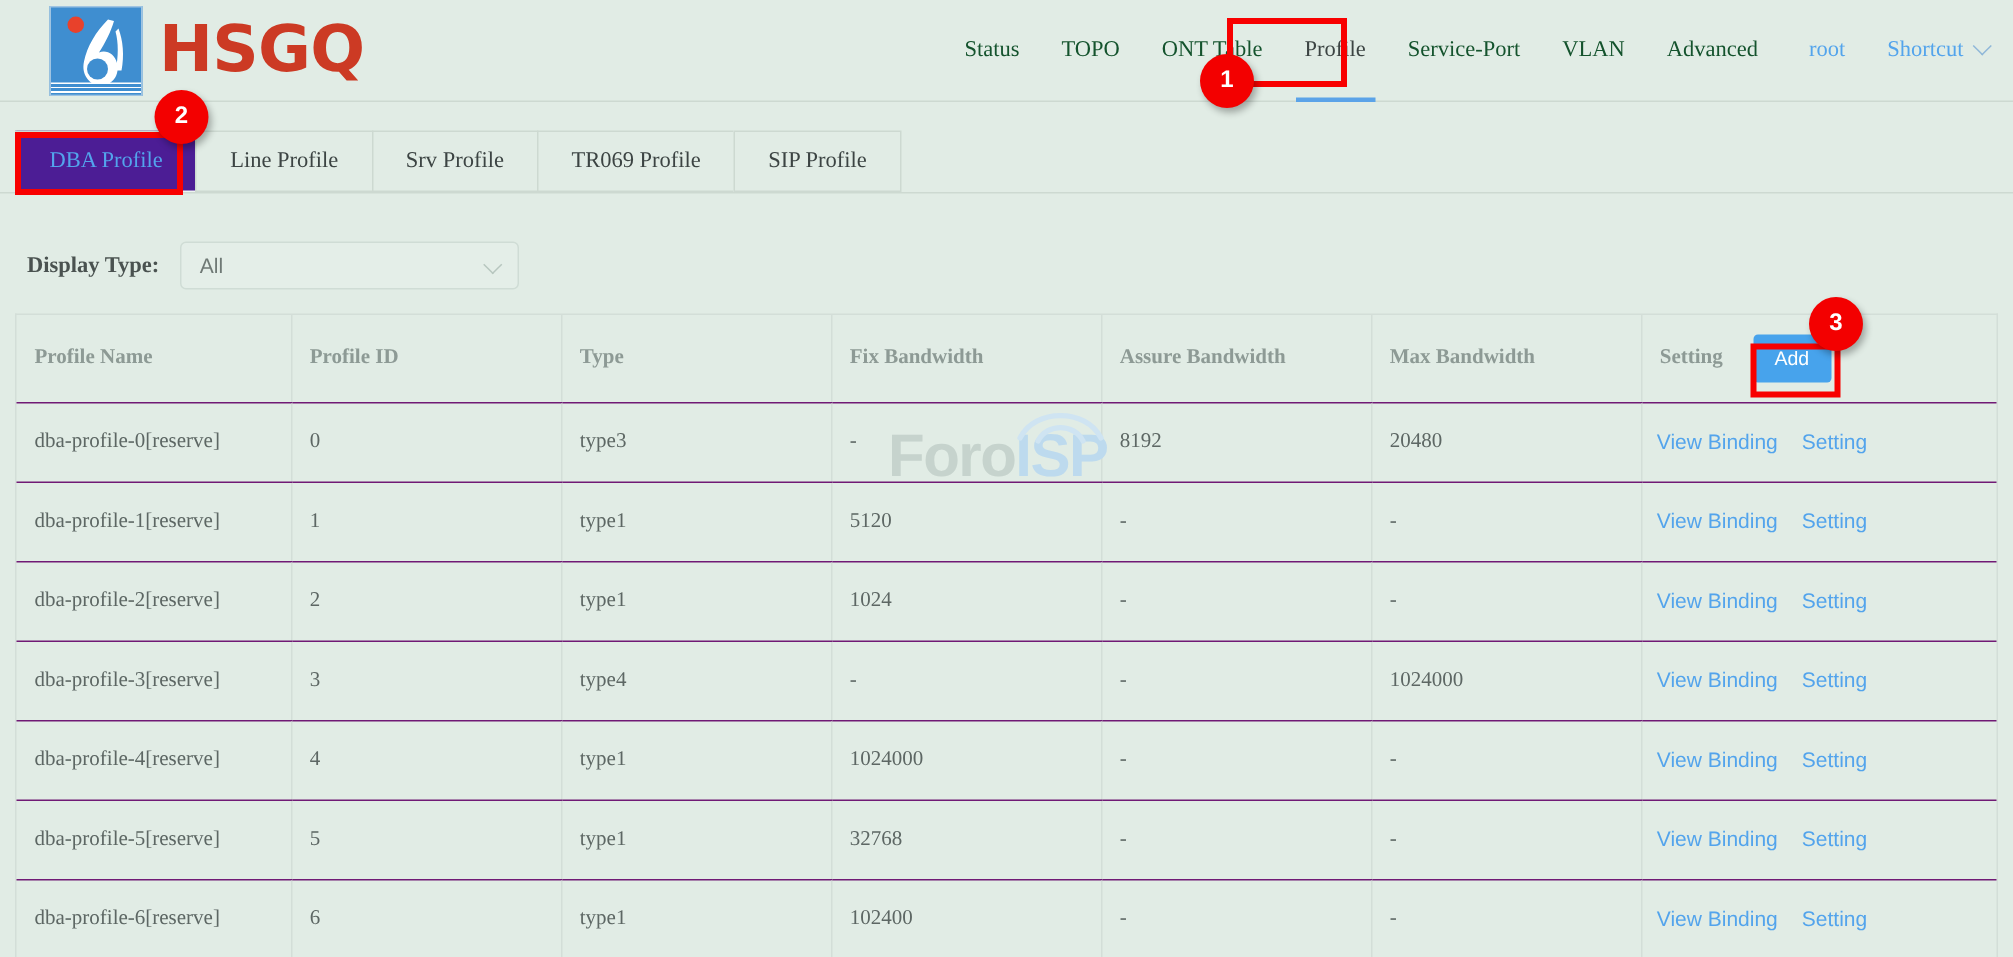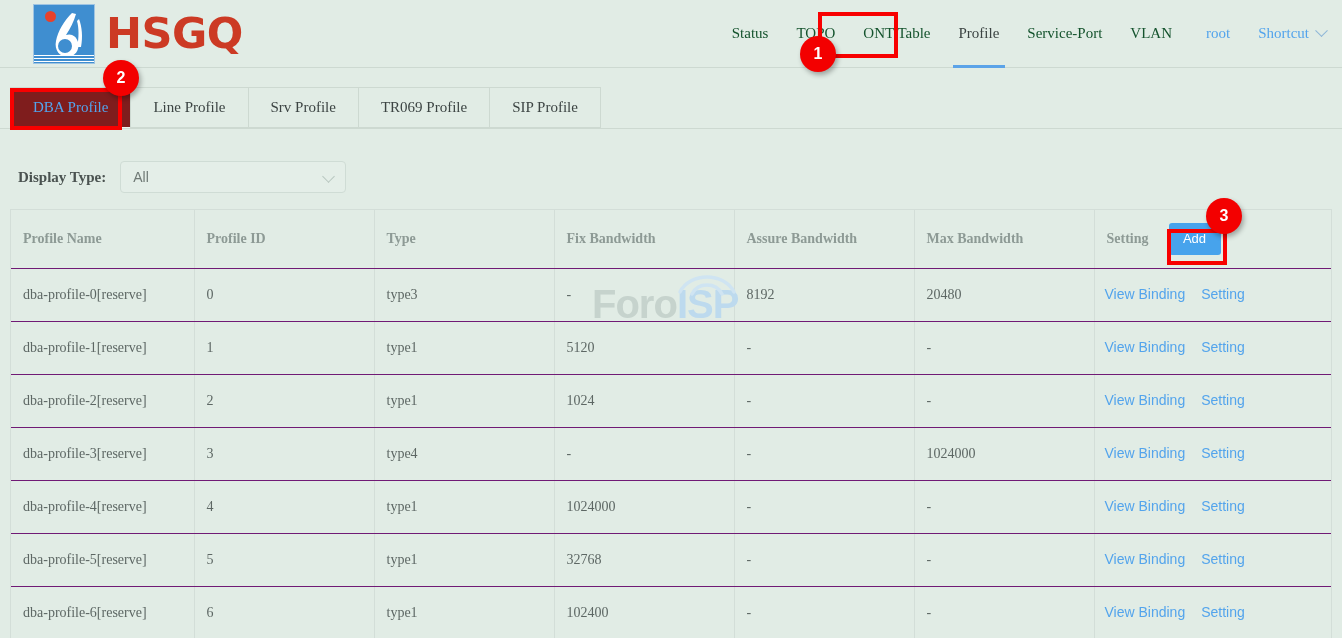--- a/index.html
+++ b/index.html
@@ -129,21 +129,21 @@
     font-size: 15px;
     color: #3c4443;
     background: #e1ece5;
     border: 1px solid #cdd9d1;
     border-right: none;
     cursor: pointer;
     white-space: nowrap;
   }
   .subtab:last-child { border-right: 1px solid #cdd9d1; }
   .subtab.active {
-    background: #7f1d1d;
+    background: #4c1d95;
     color: #53a4ec;
     border-bottom-color: #eef5f1;
     text-align: right;
   }
 
   
   .filterrow {
     display: flex;
     align-items: center;
     padding: 24px 0 0 18px;
@@ -310,20 +310,21 @@
       <div class="brand-text">HSGQ</div>
     </div>
 
     <div class="mainnav">
       <div class="navitem">Status</div>
       <div class="navitem">TOPO</div>
       <div class="navitem">ONT Table</div>
       <div class="navitem active">Profile</div>
       <div class="navitem">Service-Port</div>
       <div class="navitem">VLAN</div>
+      <div class="navitem">Advanced</div>
       <div class="navspace"></div>
       <div class="navitem link">root</div>
       <div class="navitem shortcut">
         <span>Shortcut</span>
         <span class="chev"></span>
       </div>
     </div>
   </div>
 
   <div class="subtabs-wrap">

